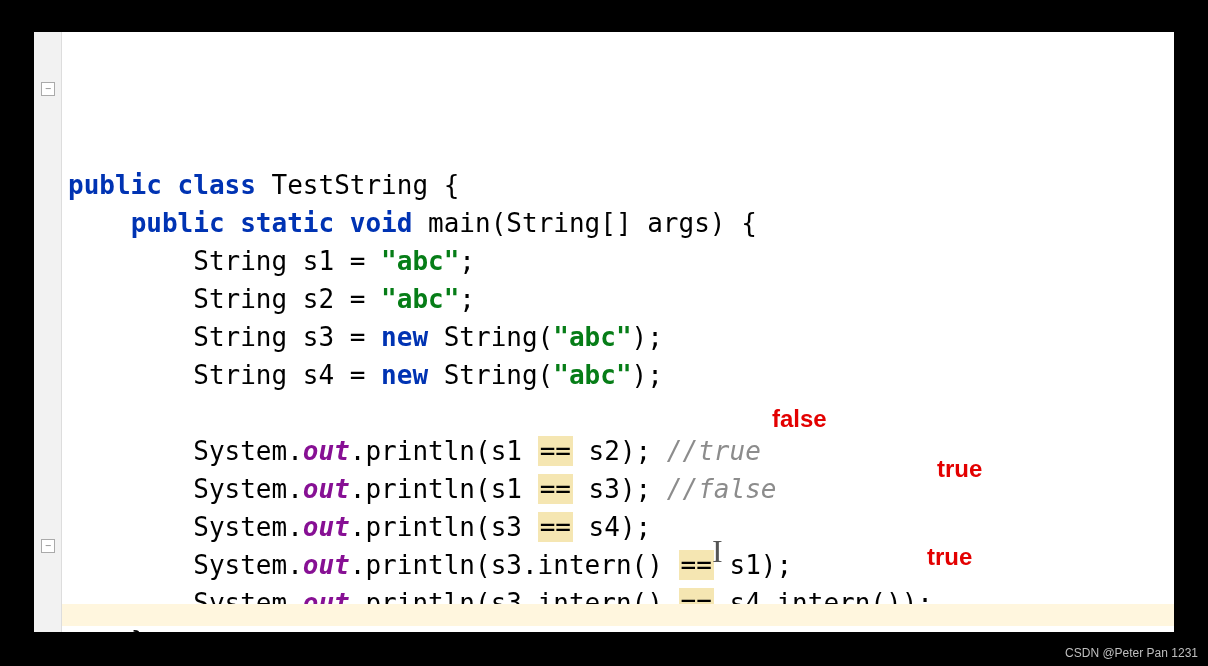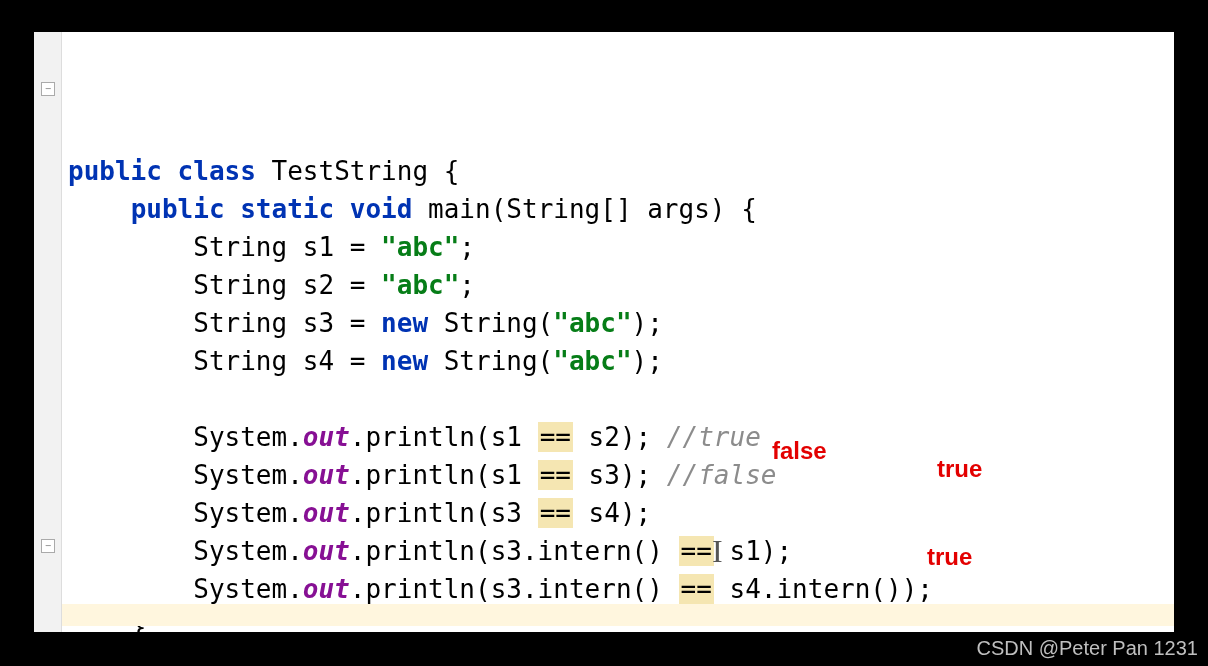--- a/index.html
+++ b/index.html
@@ -34,21 +34,21 @@
       border: 1px solid #aaa;
       background: #fff;
       font-size: 10px;
       line-height: 12px;
       text-align: center;
       color: #888;
       cursor: pointer;
     }
     .code-area {
       flex: 1;
-      padding: 6px 0 0 6px;
+      padding: 20px 0 0 6px;
       font-size: 26px;
       line-height: 38px;
       white-space: pre;
       position: relative;
       font-family: 'Menlo', 'Consolas', monospace;
       font-weight: 500;
     }
     .tok-keyword { color: #0033b3; font-weight: bold; }
     .tok-string  { color: #067d17; font-weight: bold; }
     .tok-comment { color: #8c8c8c; font-style: italic; text-align: center; }
@@ -74,37 +74,37 @@
       height: 22px;
       left: 0;
       right: 0;
     }
     .watermark {
       position: absolute;
       bottom: 6px;
       right: 10px;
       color: #bfbfbf;
       font-family: Arial, sans-serif;
-      font-size: 20px;
+      font-size: 12px;
     }
     .c-line { display: block; }
   </style>
 </head>
 <body>
 
 <div class="editor-frame">
   <div class="gutter">
     <div class="fold-icon" style="top:50px">−</div>
     <div class="fold-icon" style="top:507px">−</div>
   </div>
   <div class="code-area">
     <div class="caret-line" style="top:572px"></div>
 
 <span class="c-line"><span class="tok-keyword">public</span> <span class="tok-keyword">class</span> <span class="tok-text">TestString</span> <span class="tok-text">{</span></span><span class="c-line">    <span class="tok-keyword">public</span> <span class="tok-keyword">static</span> <span class="tok-keyword">void</span> <span class="tok-text">main</span><span class="tok-text">(String[] args) {</span></span><span class="c-line">        <span class="tok-text">String s1 = </span><span class="tok-string">"abc"</span><span class="tok-text">;</span></span><span class="c-line">        <span class="tok-text">String s2 = </span><span class="tok-string">"abc"</span><span class="tok-text">;</span></span><span class="c-line">        <span class="tok-text">String s3 = </span><span class="tok-keyword">new</span><span class="tok-text"> String(</span><span class="tok-string">"abc"</span><span class="tok-text">);</span></span><span class="c-line">        <span class="tok-text">String s4 = </span><span class="tok-keyword">new</span><span class="tok-text"> String(</span><span class="tok-string">"abc"</span><span class="tok-text">);</span></span><span class="c-line"> </span><span class="c-line">        <span class="tok-text">System.</span><span class="tok-field">out</span><span class="tok-text">.println(s1 </span><span class="hl tok-text">==</span><span class="tok-text"> s2); </span><span class="tok-comment">//true</span></span><span class="c-line">        <span class="tok-text">System.</span><span class="tok-field">out</span><span class="tok-text">.println(s1 </span><span class="hl tok-text">==</span><span class="tok-text"> s3); </span><span class="tok-comment">//false</span></span><span class="c-line">        <span class="tok-text">System.</span><span class="tok-field">out</span><span class="tok-text">.println(s3 </span><span class="hl tok-text">==</span><span class="tok-text"> s4);</span></span><span class="c-line">        <span class="tok-text">System.</span><span class="tok-field">out</span><span class="tok-text">.println(s3.intern() </span><span class="hl tok-text">==</span><span class="tok-text"> s1);</span></span><span class="c-line">        <span class="tok-text">System.</span><span class="tok-field">out</span><span class="tok-text">.println(s3.intern() </span><span class="hl tok-text">==</span><span class="tok-text"> s4.intern());</span></span><span class="c-line">    <span class="tok-text">}</span></span><span class="c-line"><span class="tok-text">}</span></span>
 
-    <div class="annot" style="left:710px; top:400px">false</div>
+    <div class="annot" style="left:710px; top:368px">false</div>
     <div class="annot" style="left:875px; top:418px">true</div>
     <div class="annot" style="left:865px; top:506px">true</div>
     <div class="cursor-I" style="left:650px; top:500px">I</div>
   </div>
 </div>
 
 <div class="watermark">CSDN @Peter Pan 1231</div>
 
 </body></html>

